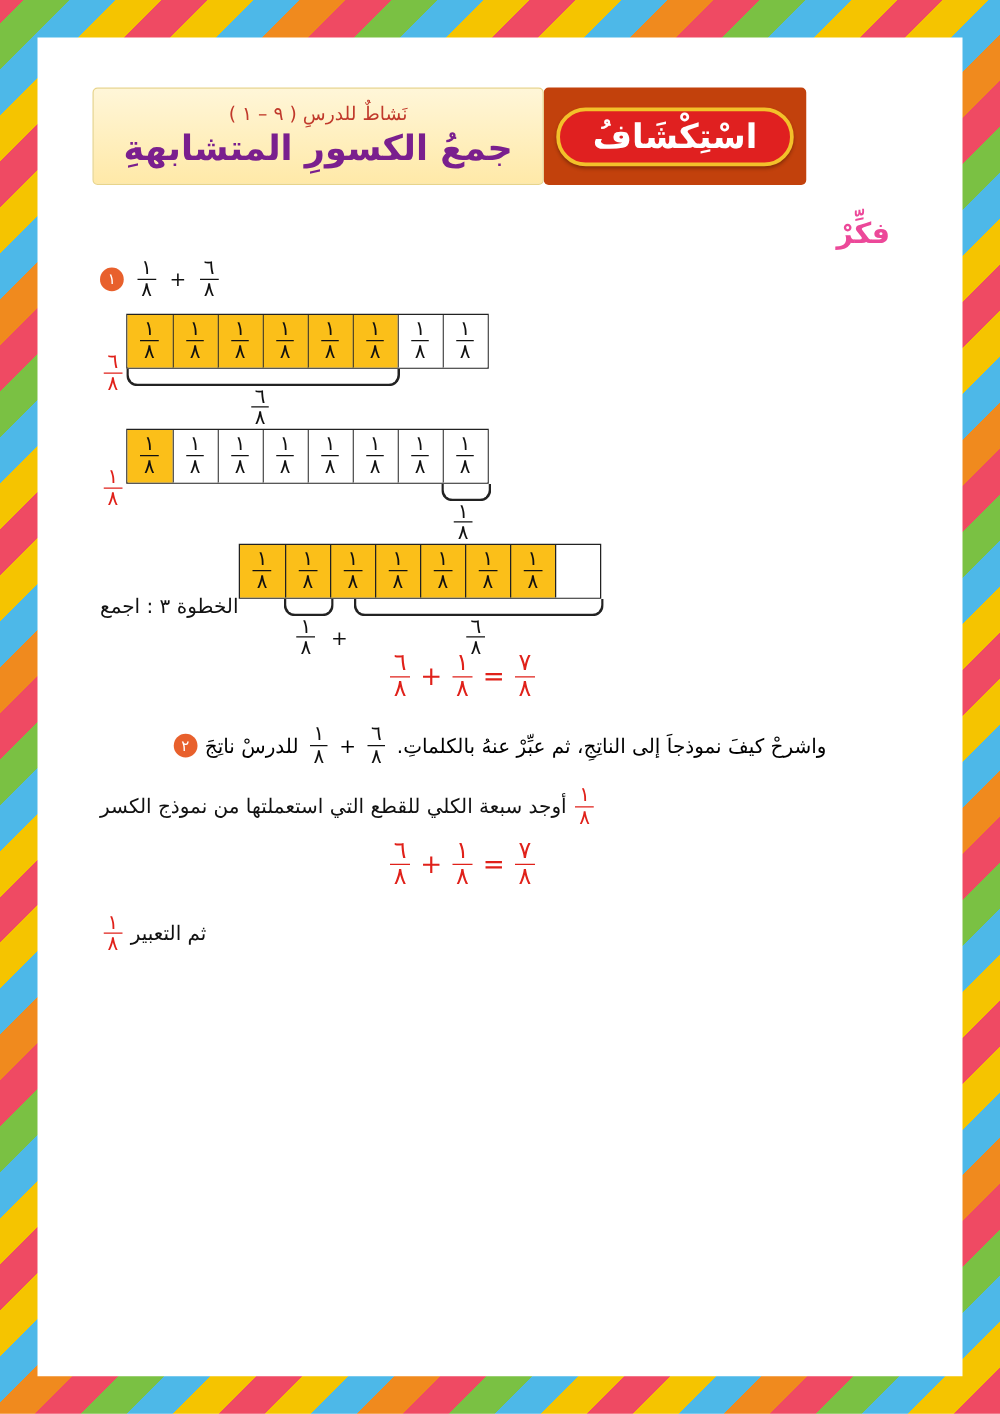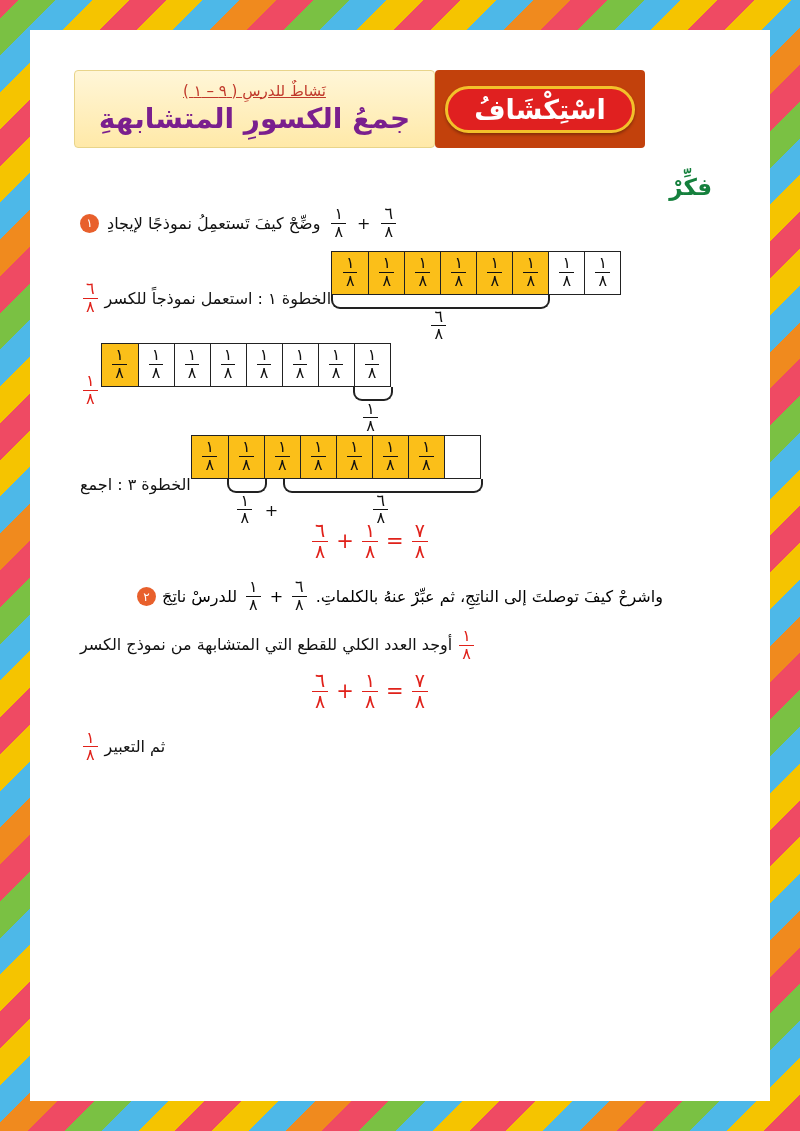--- a/index.html
+++ b/index.html
@@ -86,32 +86,31 @@
     display: flex;
     flex-direction: column;
     justify-content: center;
     padding: 4px 22px 6px 22px;
   }
   .header-sub {
     color: #c0392b;
     font-size: 15px;
     text-align: center;
     margin-bottom: 2px;
-    text-decoration: underline;
   }
   .header-main {
     color: #7a1f8e;
     font-size: 28px;
     font-weight: bold;
     text-align: center;
   }
 
   
   .think-head {
-    color: #15803d;
+    color: #ec4899;
     font-size: 23px;
     font-weight: bold;
     text-align: right;
     margin: 26px 8px 6px 0;
   }
 
   .step-line {
     display: flex;
     flex-direction: row;
     align-items: center;
@@ -268,27 +267,25 @@
       <div class="step-line" style="justify-content:flex-end;">
         <span class="frac mid blk">
           <span class="n">٦</span>
           <span class="d">٨</span>
         </span>
         <span>+</span>
         <span class="frac mid blk">
           <span class="n">١</span>
           <span class="d">٨</span>
         </span>
-        <span>وضِّحْ كيفَ تَستعمِلُ نموذجًا لإيجادِ</span>
         <span class="num-bullet">١</span>
       </div>
 
       <div class="model-row">
         <div class="model-right-text">
-          <span>الخطوة ١ : استعمل نموذجاً للكسر</span>
           <span class="frac mid red">
             <span class="n">٦</span>
             <span class="d">٨</span>
           </span>
         </div>
         <div style="margin-right:auto;margin-left:0;">
           <div class="strip">
             <div class="cell">
               <span class="frac mid blk">
                   <span class="n">١</span>
@@ -501,40 +498,40 @@
             <span class="d">٨</span>
         </span>
         <span>=</span>
         <span class="frac big red">
           <span class="n">٧</span>
             <span class="d">٨</span>
         </span>
       </div>
 
       <div class="q2-line">
-        <span>واشرحْ كيفَ توصلتَ إلى الناتِجِ، ثم عبِّرْ عنهُ بالكلماتِ.</span>
+        <span>واشرحْ كيفَ نموذجاَ إلى الناتِجِ، ثم عبِّرْ عنهُ بالكلماتِ.</span>
         <span class="frac mid blk">
           <span class="n">٦</span>
             <span class="d">٨</span>
         </span>
         <span>+</span>
         <span class="frac mid blk">
           <span class="n">١</span>
             <span class="d">٨</span>
         </span>
         <span>للدرسْ ناتِجَ</span>
         <span class="num-bullet">٢</span>
       </div>
 
       <div class="para" style="margin-top:14px;">
         <span class="frac mid red">
           <span class="n">١</span>
             <span class="d">٨</span>
         </span>
-        <span>أوجد العدد الكلي للقطع التي المتشابهة من نموذج الكسر</span>
+        <span>أوجد سبعة الكلي للقطع التي استعملتها من نموذج الكسر</span>
       </div>
 
       <div class="eq-line" style="margin-top:8px;margin-right:60px;">
         <span class="frac big red">
           <span class="n">٦</span>
             <span class="d">٨</span>
         </span>
         <span>+</span>
         <span class="frac big red">
           <span class="n">١</span>

